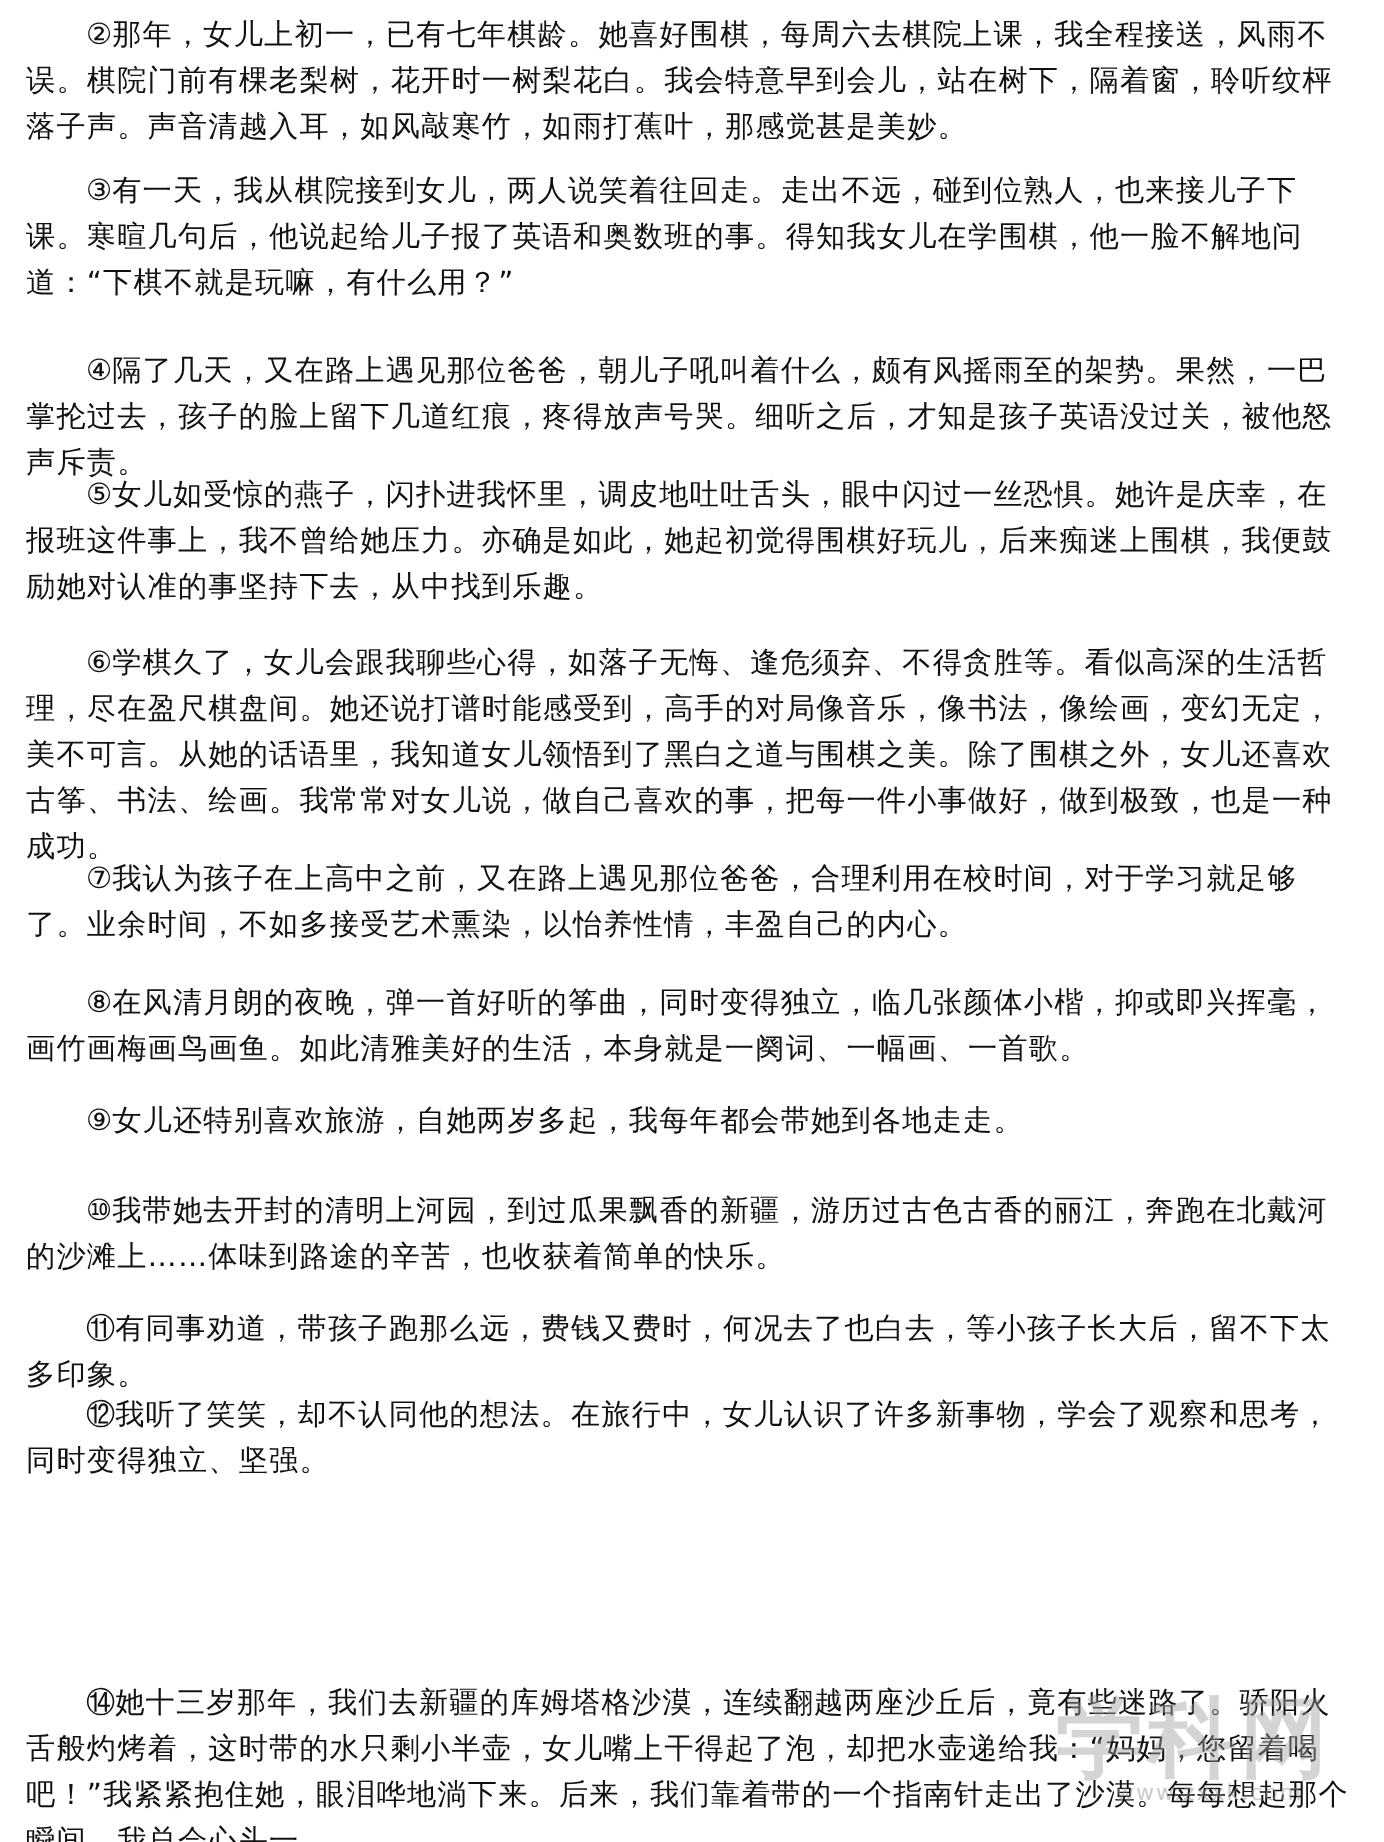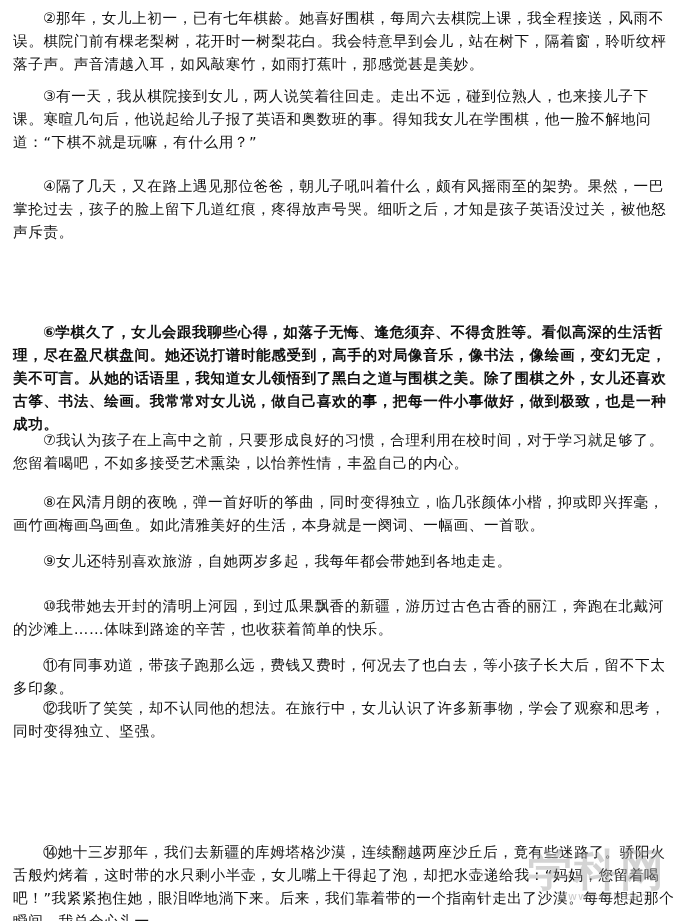--- a/index.html
+++ b/index.html
@@ -67,24 +67,25 @@
 </head>
 <body>
 
 <div class="doc">
   <p class="para" style="top:6px;"><span class="num">②</span><span>那年，女儿上初一，已有七年棋龄。她喜好围棋，每周六去棋院上课，我全程接送，风雨不误。棋院门前有棵老梨树，花开时一树梨花白。我会特意早到会儿，站在树下，隔着窗，聆听纹枰落子声。声音清越入耳，如风敲寒竹，如雨打蕉叶，那感觉甚是美妙。</span></p>
 
   <p class="para" style="top:84px;"><span class="num">③</span><span>有一天，我从棋院接到女儿，两人说笑着往回走。走出不远，碰到位熟人，也来接儿子下课。寒暄几句后，他说起给儿子报了英语和奥数班的事。得知我女儿在学围棋，他一脸不解地问道：“下棋不就是玩嘛，有什么用？”</span></p>
 
   <p class="para" style="top:174px;"><span class="num">④</span><span>隔了几天，又在路上遇见那位爸爸，朝儿子吼叫着什么，颇有风摇雨至的架势。果然，一巴掌抡过去，孩子的脸上留下几道红痕，疼得放声号哭。细听之后，才知是孩子英语没过关，被他怒声斥责。</span></p>
 
+  <p class="para" style="top:236px;"><span class="num">⑤</span><span>女儿如受惊的燕子，闪扑进我怀里，调皮地吐吐舌头，眼中闪过一丝恐惧。她许是庆幸，在报班这件事上，我不曾给她压力。亦确是如此，她起初觉得围棋好玩儿，后来痴迷上围棋，我便鼓励她对认准的事坚持下去，从中找到乐趣。</span></p>
 
-  <p class="para" style="top:320px;font-weight:bold;"><span class="num">⑥</span><span>学棋久了，女儿会跟我聊些心得，如落子无悔、逢危须弃、不得贪胜等。看似高深的生活哲理，尽在盈尺棋盘间。她还说打谱时能感受到，高手的对局像音乐，像书法，像绘画，变幻无定，美不可言。从她的话语里，我知道女儿领悟到了黑白之道与围棋之美。除了围棋之外，女儿还喜欢古筝、书法、绘画。我常常对女儿说，做自己喜欢的事，把每一件小事做好，做到极致，也是一种成功。</span></p>
+  <p class="para" style="top:320px;"><span class="num">⑥</span><span>学棋久了，女儿会跟我聊些心得，如落子无悔、逢危须弃、不得贪胜等。看似高深的生活哲理，尽在盈尺棋盘间。她还说打谱时能感受到，高手的对局像音乐，像书法，像绘画，变幻无定，美不可言。从她的话语里，我知道女儿领悟到了黑白之道与围棋之美。除了围棋之外，女儿还喜欢古筝、书法、绘画。我常常对女儿说，做自己喜欢的事，把每一件小事做好，做到极致，也是一种成功。</span></p>
 
-  <p class="para" style="top:428px;"><span class="num">⑦</span><span>我认为孩子在上高中之前，只要形成良好的习惯，合理利用在校时间，对于学习就足够了。您留着喝吧，不如多接受艺术熏染，以怡养性情，丰盈自己的内心。</span></p>
+  <p class="para" style="top:428px;"><span class="num">⑦</span><span>我认为孩子在上高中之前，又在路上遇见那位爸爸，合理利用在校时间，对于学习就足够了。业余时间，不如多接受艺术熏染，以怡养性情，丰盈自己的内心。</span></p>
 
   <p class="para" style="top:490px;"><span class="num">⑧</span><span>在风清月朗的夜晚，弹一首好听的筝曲，同时变得独立，临几张颜体小楷，抑或即兴挥毫，画竹画梅画鸟画鱼。如此清雅美好的生活，本身就是一阕词、一幅画、一首歌。</span></p>
 
   <p class="para" style="top:549px;"><span class="num">⑨</span><span>女儿还特别喜欢旅游，自她两岁多起，我每年都会带她到各地走走。</span></p>
 
   <p class="para" style="top:594px;"><span class="num">⑩</span><span>我带她去开封的清明上河园，到过瓜果飘香的新疆，游历过古色古香的丽江，奔跑在北戴河的沙滩上……体味到路途的辛苦，也收获着简单的快乐。</span></p>
 
   <p class="para" style="top:653px;"><span class="num">⑪</span><span>有同事劝道，带孩子跑那么远，费钱又费时，何况去了也白去，等小孩子长大后，留不下太多印象。</span></p>
 
   <p class="para" style="top:696px;"><span class="num">⑫</span><span>我听了笑笑，却不认同他的想法。在旅行中，女儿认识了许多新事物，学会了观察和思考，同时变得独立、坚强。</span></p>

